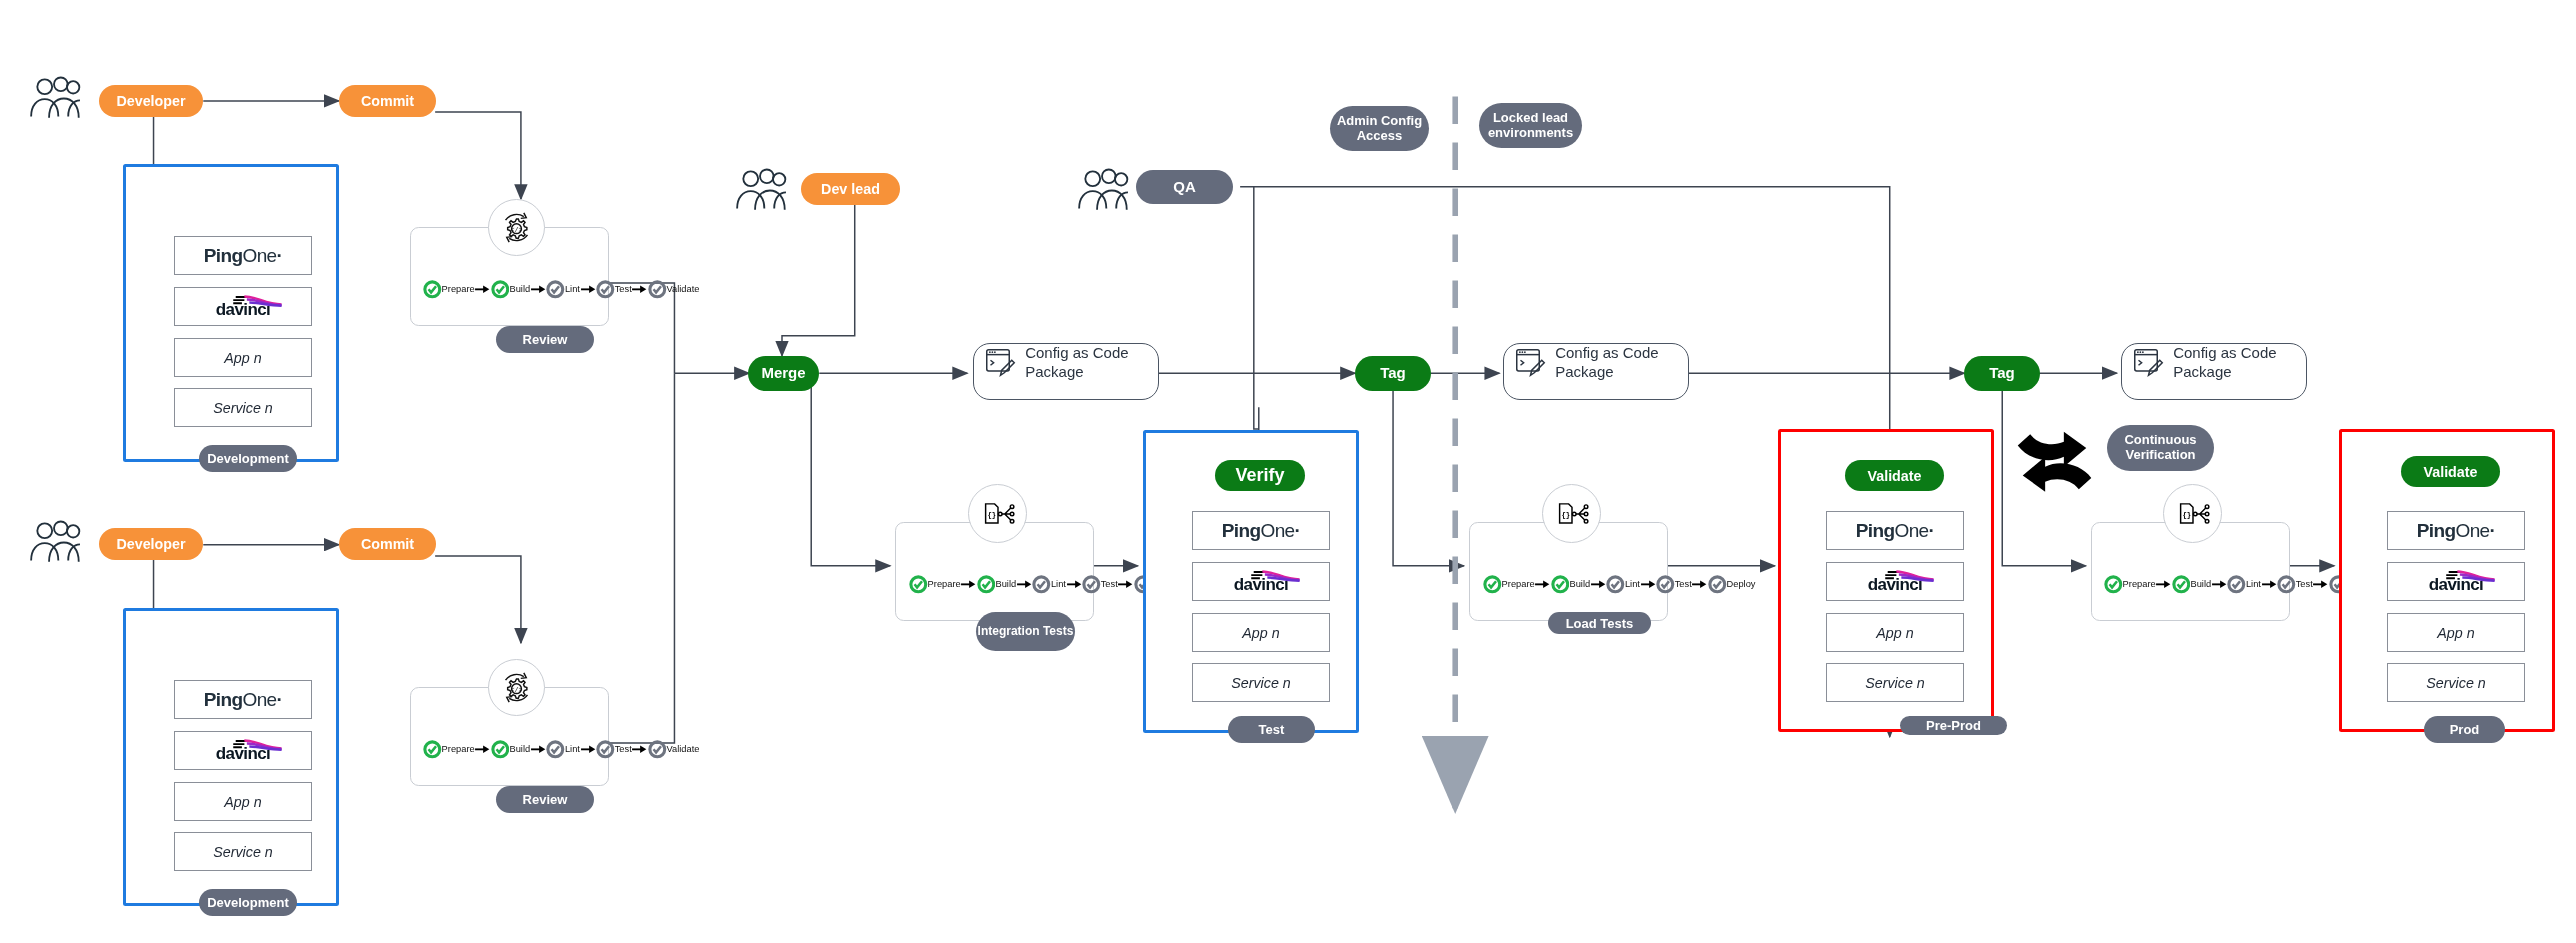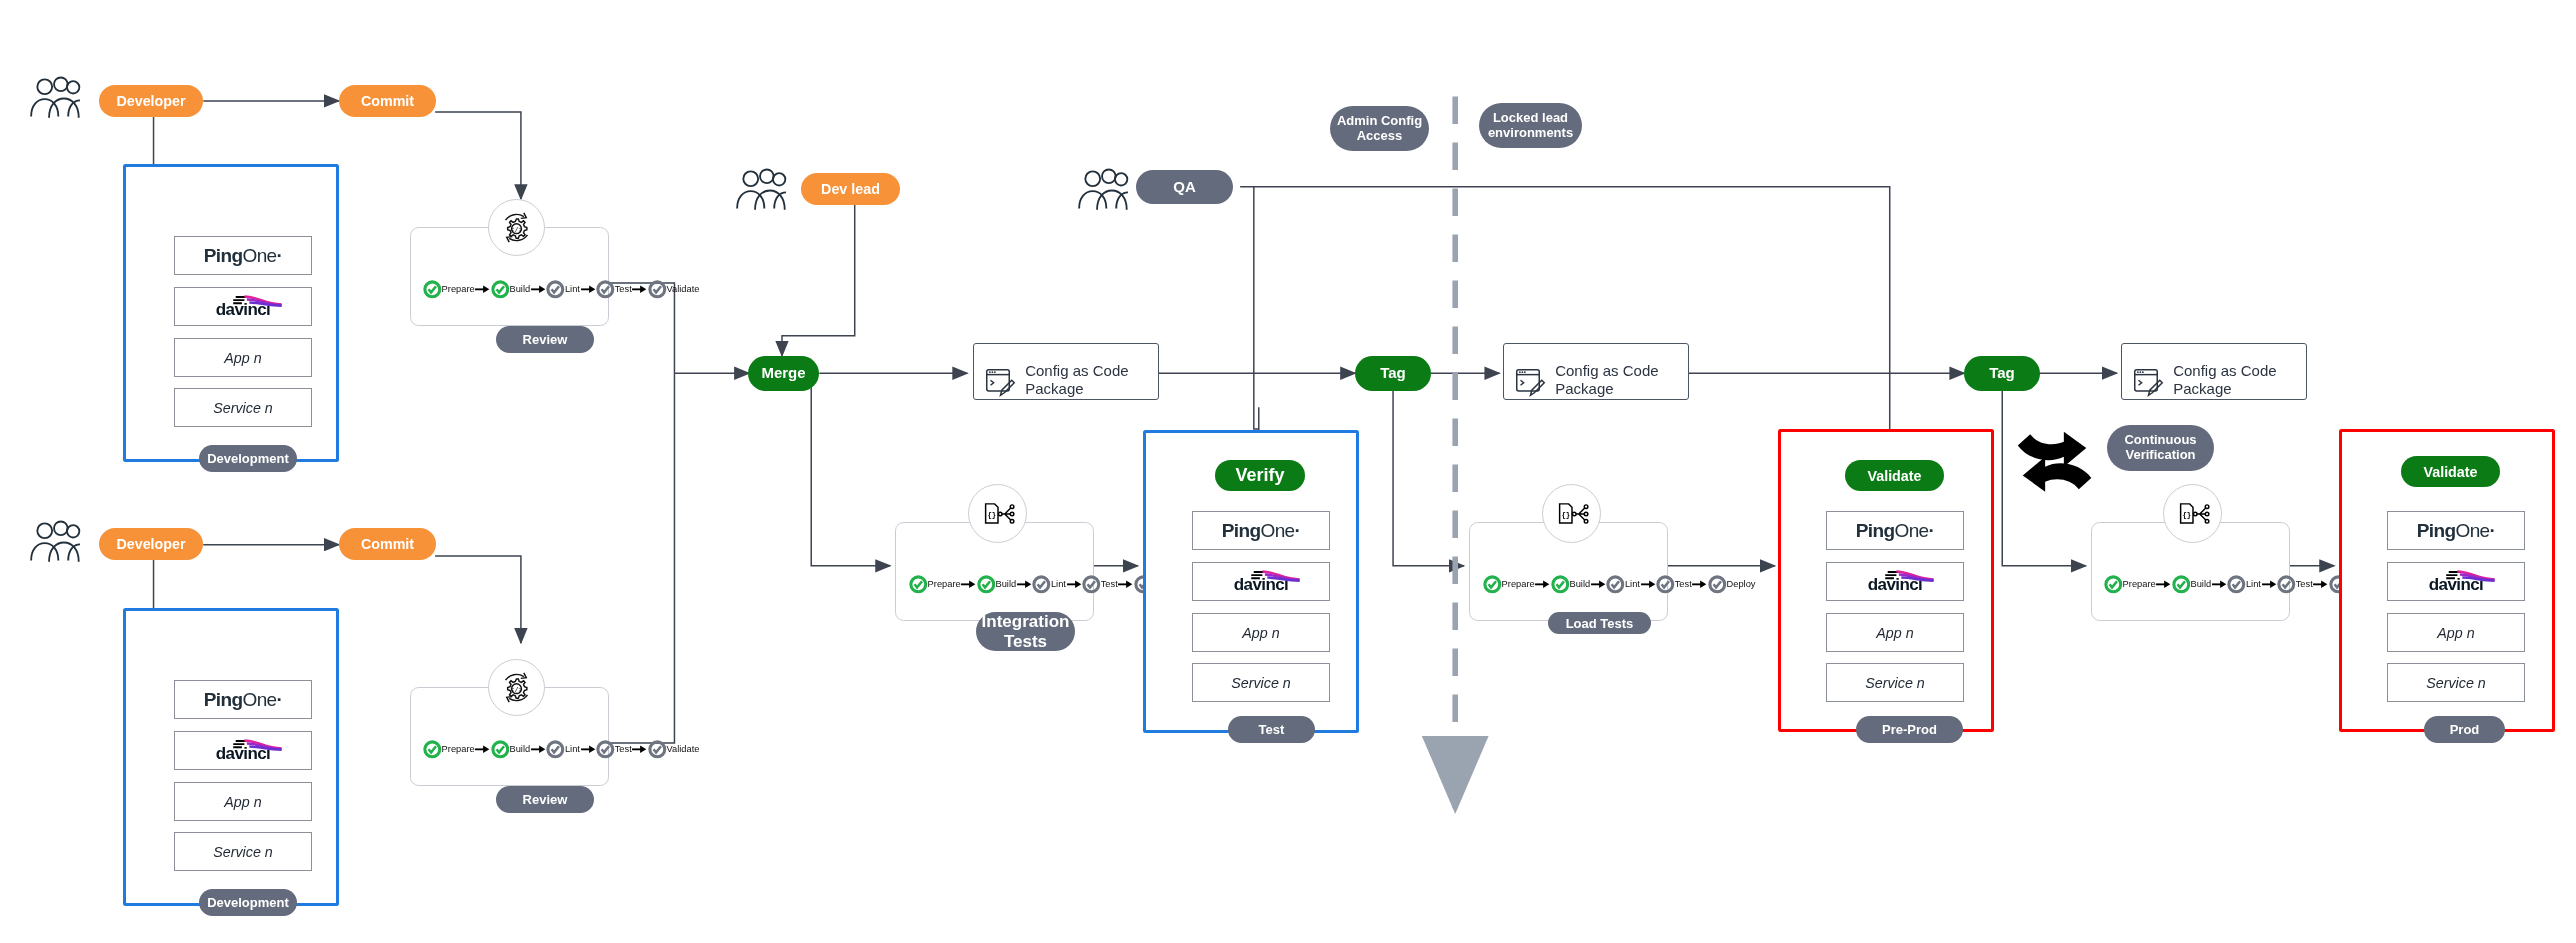--- a/index.html
+++ b/index.html
@@ -42,22 +42,22 @@
   
   .cipanel{position:absolute;box-sizing:border-box;border:1.2px solid #C9CDD3;border-radius:8.7px;background:#fff;}
   .cibadge{position:absolute;border-radius:50%;background:#fff;border:1.2px solid #C9CDD3;
            display:flex;align-items:center;justify-content:center;}
   .stages{position:absolute;display:flex;align-items:flex-start;}
   .stage{display:flex;flex-direction:row;align-items:center;}
   .stage .lbl{color:#111;white-space:nowrap;}
   .stagearrow{display:flex;align-items:center;}
 
   
-  .pkgbox{position:absolute;box-sizing:border-box;border:1.2px solid #4B5563;border-radius:3px;
-          background:#fff;display:flex;align-items:flex-end;}
+  .pkgbox{position:absolute;box-sizing:border-box;border:1.2px solid #4B5563;border-radius:17px;
+          background:#fff;display:flex;align-items:flex-start;}
   .pkgbox .txt{color:#2b3440;line-height:1.25;}
 
   .people{position:absolute;}
   .cvicon{position:absolute;}
 </style>
 </head>
 <body>
 
 <div id="stage">
 
@@ -466,21 +466,21 @@
         </svg>
       </div>
     <div class="stage">
       <svg style="width:18.6px;height:18.6px;" viewBox="0 0 30 30">
           <circle cx="15" cy="15" r="12" fill="none" stroke="#6E7480" stroke-width="5"></circle>
           <path d="M9,15 l4,5 l8,-10" stroke="#6E7480" stroke-width="4" fill="none"></path>
         </svg>
       <span class="lbl" style="font-size:9.3px;">Deploy</span>
     </div>
   </div>
-  <div class="envtag" style="left:976px;top:612px;width:99px;height:39px;font-size:17px;flex-direction:column;line-height:1.14;text-align:center;">Integration Tests</div>
+  <div class="envtag" style="left:976px;top:612px;width:99px;height:39px;font-size:12px;flex-direction:column;line-height:1.14;">Integration Tests</div>
 
   <div class="envbox blue" style="left:1143px;top:430px;width:216px;height:303px;"></div>
   <div class="pill green" style="left:1215px;top:460px;width:90px;height:31px;font-size:18px;">Verify</div>
   <div class="envtag" style="left:1228px;top:716px;width:87px;height:27px;font-size:13px;">Test</div>
 
   <div class="card" style="left:1192px;top:511px;width:138px;height:39px;">
     <span class="pingone" style="font-size:19px;">Ping<span class="o">One</span><span class="dot">·</span></span>
   </div>
   <div class="card" style="left:1192px;top:562px;width:138px;height:39px;">
     <div class="davinci" style="width:93px;height:27px;">
@@ -568,21 +568,21 @@
           <circle cx="15" cy="15" r="12" fill="none" stroke="#6E7480" stroke-width="5"></circle>
           <path d="M9,15 l4,5 l8,-10" stroke="#6E7480" stroke-width="4" fill="none"></path>
         </svg>
       <span class="lbl" style="font-size:9.3px;">Deploy</span>
     </div>
   </div>
   <div class="envtag" style="left:1548px;top:612px;width:103px;height:22px;font-size:13px;">Load Tests</div>
 
   <div class="envbox red" style="left:1778px;top:429px;width:216px;height:303px;"></div>
   <div class="pill green" style="left:1845px;top:460px;width:99px;height:31px;font-size:14.3px;">Validate</div>
-  <div class="envtag" style="left:1856px;top:716px;width:107px;height:27px;font-size:13px;">Pre-Prod</div>
+  <div class="envtag" style="left:1900px;top:716px;width:107px;height:19px;font-size:13px;">Pre-Prod</div>
 
   <div class="card" style="left:1826px;top:511px;width:138px;height:39px;">
     <span class="pingone" style="font-size:19px;">Ping<span class="o">One</span><span class="dot">·</span></span>
   </div>
   <div class="card" style="left:1826px;top:562px;width:138px;height:39px;">
     <div class="davinci" style="width:93px;height:27px;">
       <svg class="swoosh" style="left:35px;top:-1.2px;width:52px;height:15px;" viewBox="0 0 84 24">
         <path d="M2,13 L20,13 M2,18 L16,18 M6,8 L26,8" stroke="#000" stroke-width="3"></path>
         <path d="M20,7 C40,7 54,20 80,20" stroke="#E0219B" stroke-width="4" fill="none"></path>
         <path d="M24,12 C44,12 56,21 80,21" stroke="#9B28C8" stroke-width="4" fill="none"></path>

